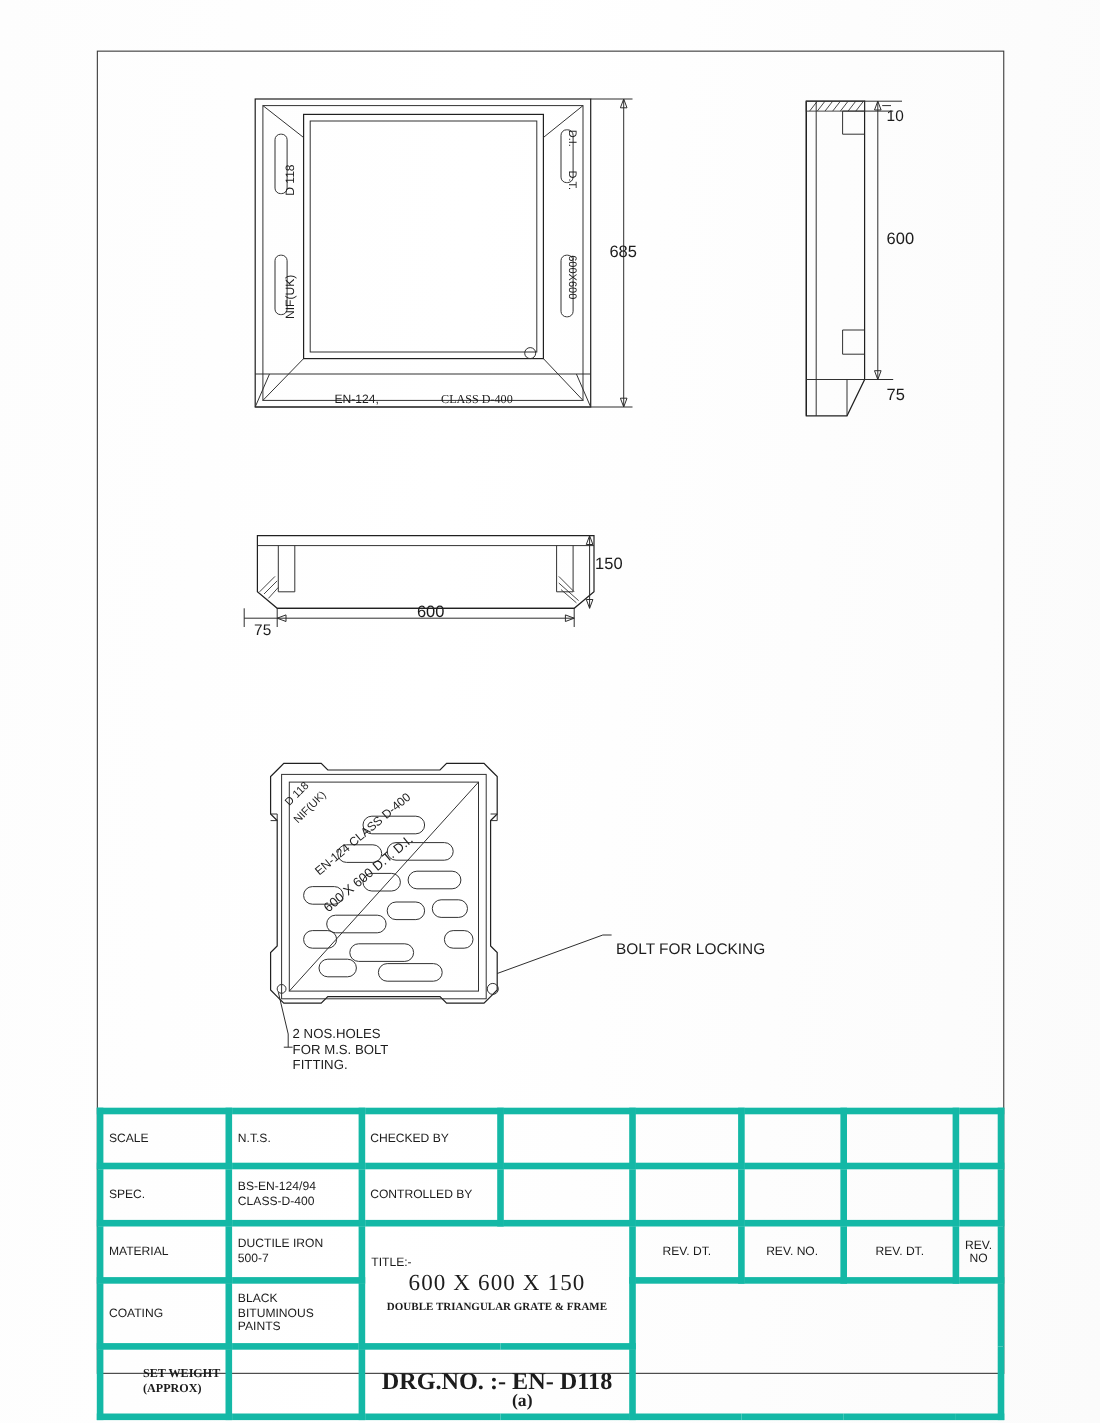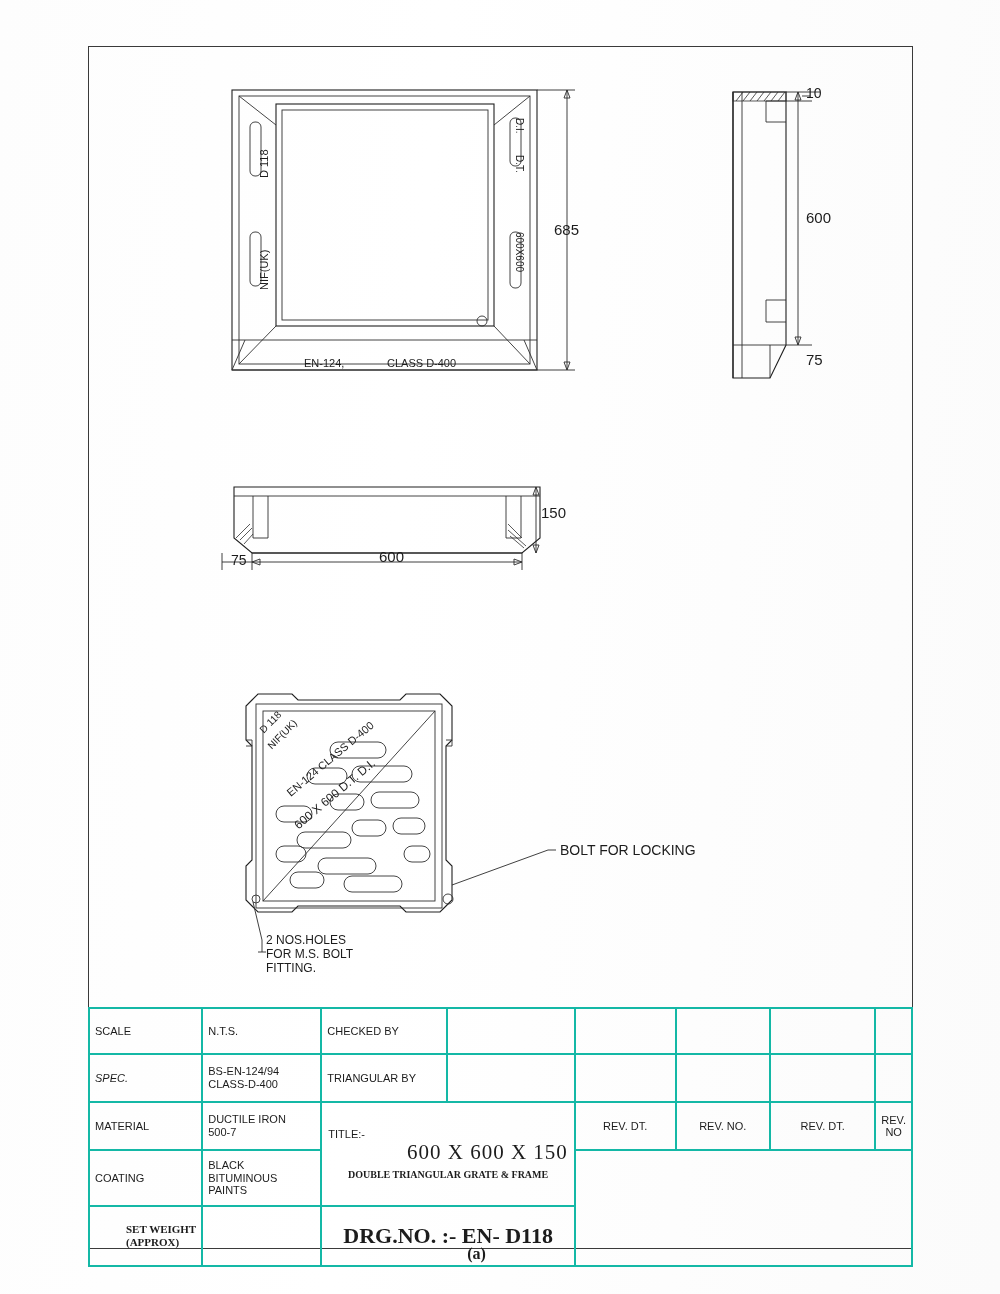--- a/index.html
+++ b/index.html
@@ -33,48 +33,48 @@
   .txt{
     position:absolute;
     font-family:"Liberation Sans", sans-serif;
     color:#1c1c1c;
     white-space:nowrap;
     line-height:1;
   }
   .t10{font-size:10px;}
   .t11{font-size:11px;}
   .t12{font-size:12px;}
-  .t14{font-size:14px;}
+  .t14{font-size:14px;margin-top:12px;}
   .t15{font-size:15px;}
   .rot90{transform:rotate(-90deg);transform-origin:left top;}
   .rotm90{transform:rotate(90deg);transform-origin:left top;}
   .rot45{transform:rotate(-45deg);transform-origin:left top;}
   .rot40{transform:rotate(-40deg);transform-origin:left top;}
 
   
   .title-block{
     position:absolute;
     left:88px;top:1007px;
     width:825px;height:242px;
     border-collapse:collapse;
     font-family:"Liberation Sans", sans-serif;
   }
   .title-block td{
-    border:2px solid #14b8a6;
+    border:6px solid #14b8a6;
     font-size:11px;
     padding:3px 5px;
     vertical-align:middle;
     color:#1c1c1c;
   }
   .tb-small{font-size:10.5px;margin-left:24px;}
   .tb-title-main{
     font-family:"Liberation Serif", serif;
     font-size:21px;
     letter-spacing:1px;
-    text-align:right;
+    text-align:center;
   }
   .tb-title-sub{
     font-family:"Liberation Serif", serif;
     font-weight:bold;
     font-size:10px;
     text-align:center;
   }
   .tb-drgno{
     font-family:"Liberation Serif", serif;
     font-size:22px;
@@ -133,21 +133,21 @@
     <path class="ln-dim" d="M567,370 l-3,-8 l6,0 z" fill="#2a2a2a"></path>
     <line class="ln-dim" x1="537" y1="90" x2="575" y2="90"></line>
     <line class="ln-dim" x1="537" y1="370" x2="575" y2="370"></line>
   </svg>
   <div class="txt t11 rot90" style="left:259px;top:178px;">D 118</div>
   <div class="txt t11 rot90" style="left:259px;top:290px;">NIF(UK)</div>
   <div class="txt t10 rotm90" style="left:524px;top:118px;">D.I.</div>
   <div class="txt t10 rotm90" style="left:524px;top:155px;">D.T.</div>
   <div class="txt t10 rotm90" style="left:524px;top:232px;">600X600</div>
   <div class="txt t11" style="left:304px;top:358px;">EN-124,</div>
-  <div class="txt t11" style="left:387px;top:358px;">CLASS D-400</div>
+  <div class="txt t11" style="left:401px;top:358px;font-family:Liberation Serif, serif;">CLASS D-400</div>
   <div class="txt t15" style="left:554px;top:222px;">685</div>
 
   <svg width="1000" height="1294">
 
     <path class="ln" d="M733,92 L786,92 L786,345 L786,345 L770,378 L770,378 L733,378 Z"></path>
     <line class="ln-thin" x1="742" y1="92" x2="742" y2="378"></line>
     <line class="ln" x1="733" y1="92" x2="733" y2="378"></line>
 
     <rect class="hatch" x="733" y="92" width="53" height="9"></rect>
     <g class="hatch">
@@ -278,24 +278,24 @@
     <td style="width:88px;height:38px;">SCALE</td>
     <td style="width:110px;" class="tb-small">N.T.S.</td>
     <td style="width:118px;">CHECKED BY</td>
     <td style="width:126px;"></td>
     <td style="width:95px;"></td>
     <td style="width:88px;"></td>
     <td style="width:100px;"></td>
     <td></td>
   </tr>
   <tr>
-    <td style="height:40px;font-style:italic;">SPEC.</td>
+    <td style="height:40px;">SPEC.</td>
     <td class="tb-small multiline" style="white-space:pre;">BS-EN-124/94
 CLASS-D-400</td>
-    <td>TRIANGULAR BY</td>
+    <td>CONTROLLED BY</td>
     <td></td>
     <td></td>
     <td></td>
     <td></td>
     <td></td>
   </tr>
   <tr>
     <td style="height:40px;">MATERIAL</td>
     <td class="tb-small multiline" style="white-space:pre;">DUCTILE IRON
 500-7</td>

